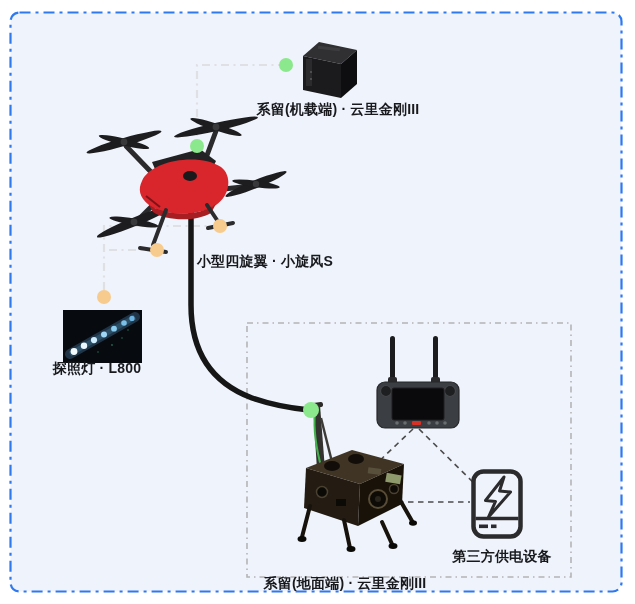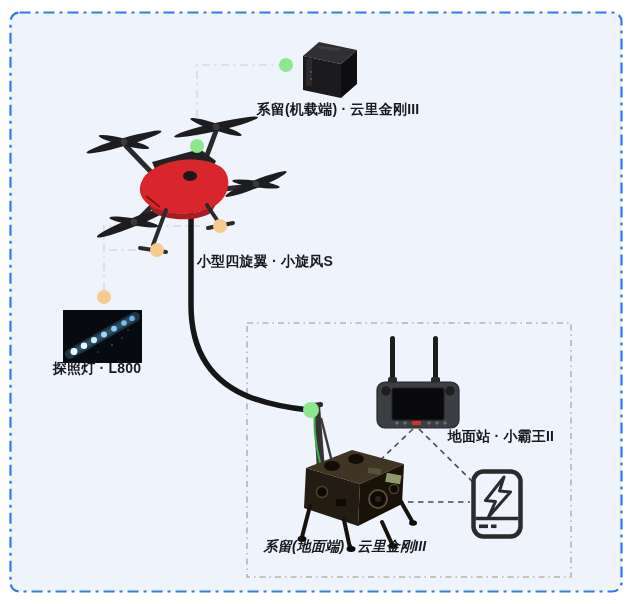--- a/index.html
+++ b/index.html
@@ -9,21 +9,21 @@
   }
   svg.scene{position:absolute;left:0;top:0;width:635px;height:604px;display:block;}
   .device-label{
     position:absolute;font-size:14px;font-weight:700;color:#17191d;
     text-align:center;white-space:nowrap;letter-spacing:.2px;line-height:16px;
   }
   .lbl-airborne{left:248px;top:101px;width:180px;}
   .lbl-drone{left:185px;top:253px;width:160px;}
   .lbl-searchlight{left:37px;top:360px;width:120px;}
   .lbl-station{left:431px;top:428px;width:140px;}
-  .lbl-ground-tether{left:255px;top:538px;width:180px;font-style:italic;}
+  .lbl-ground-tether{left:255px;top:575px;width:180px;}
   .lbl-power{left:442px;top:548px;width:120px;}
 </style>
 </head>
 <body>
 
 <div class="canvas">
 
   <svg class="scene" viewBox="0 0 635 604">
 
     <rect x="10.5" y="12.5" width="611" height="579" rx="9" fill="#eff3fb" stroke="#2e79f0" stroke-width="2.2" stroke-dasharray="11 5 3 5"></rect>
@@ -188,15 +188,15 @@
       <circle cx="220" cy="226" r="7" fill="#f7cb8e"></circle>
       <circle cx="157" cy="250" r="7" fill="#f7cb8e"></circle>
       <circle cx="104" cy="297" r="7" fill="#f7cb8e"></circle>
       <circle cx="311" cy="410" r="8" fill="#8ce88c"></circle>
     </g>
   </svg>
 
   <div class="device-label lbl-drone">小型四旋翼 · 小旋风S</div>
   <div class="device-label lbl-airborne">系留(机载端) · 云里金刚III</div>
   <div class="device-label lbl-searchlight">探照灯 · L800</div>
-  <div class="device-label lbl-station">地面站 · 小霸王II</div>
   <div class="device-label lbl-ground-tether">系留(地面端) · 云里金刚III</div>
+  <div class="device-label lbl-power">第三方供电设备</div>
 </div>
 
 </body></html>

